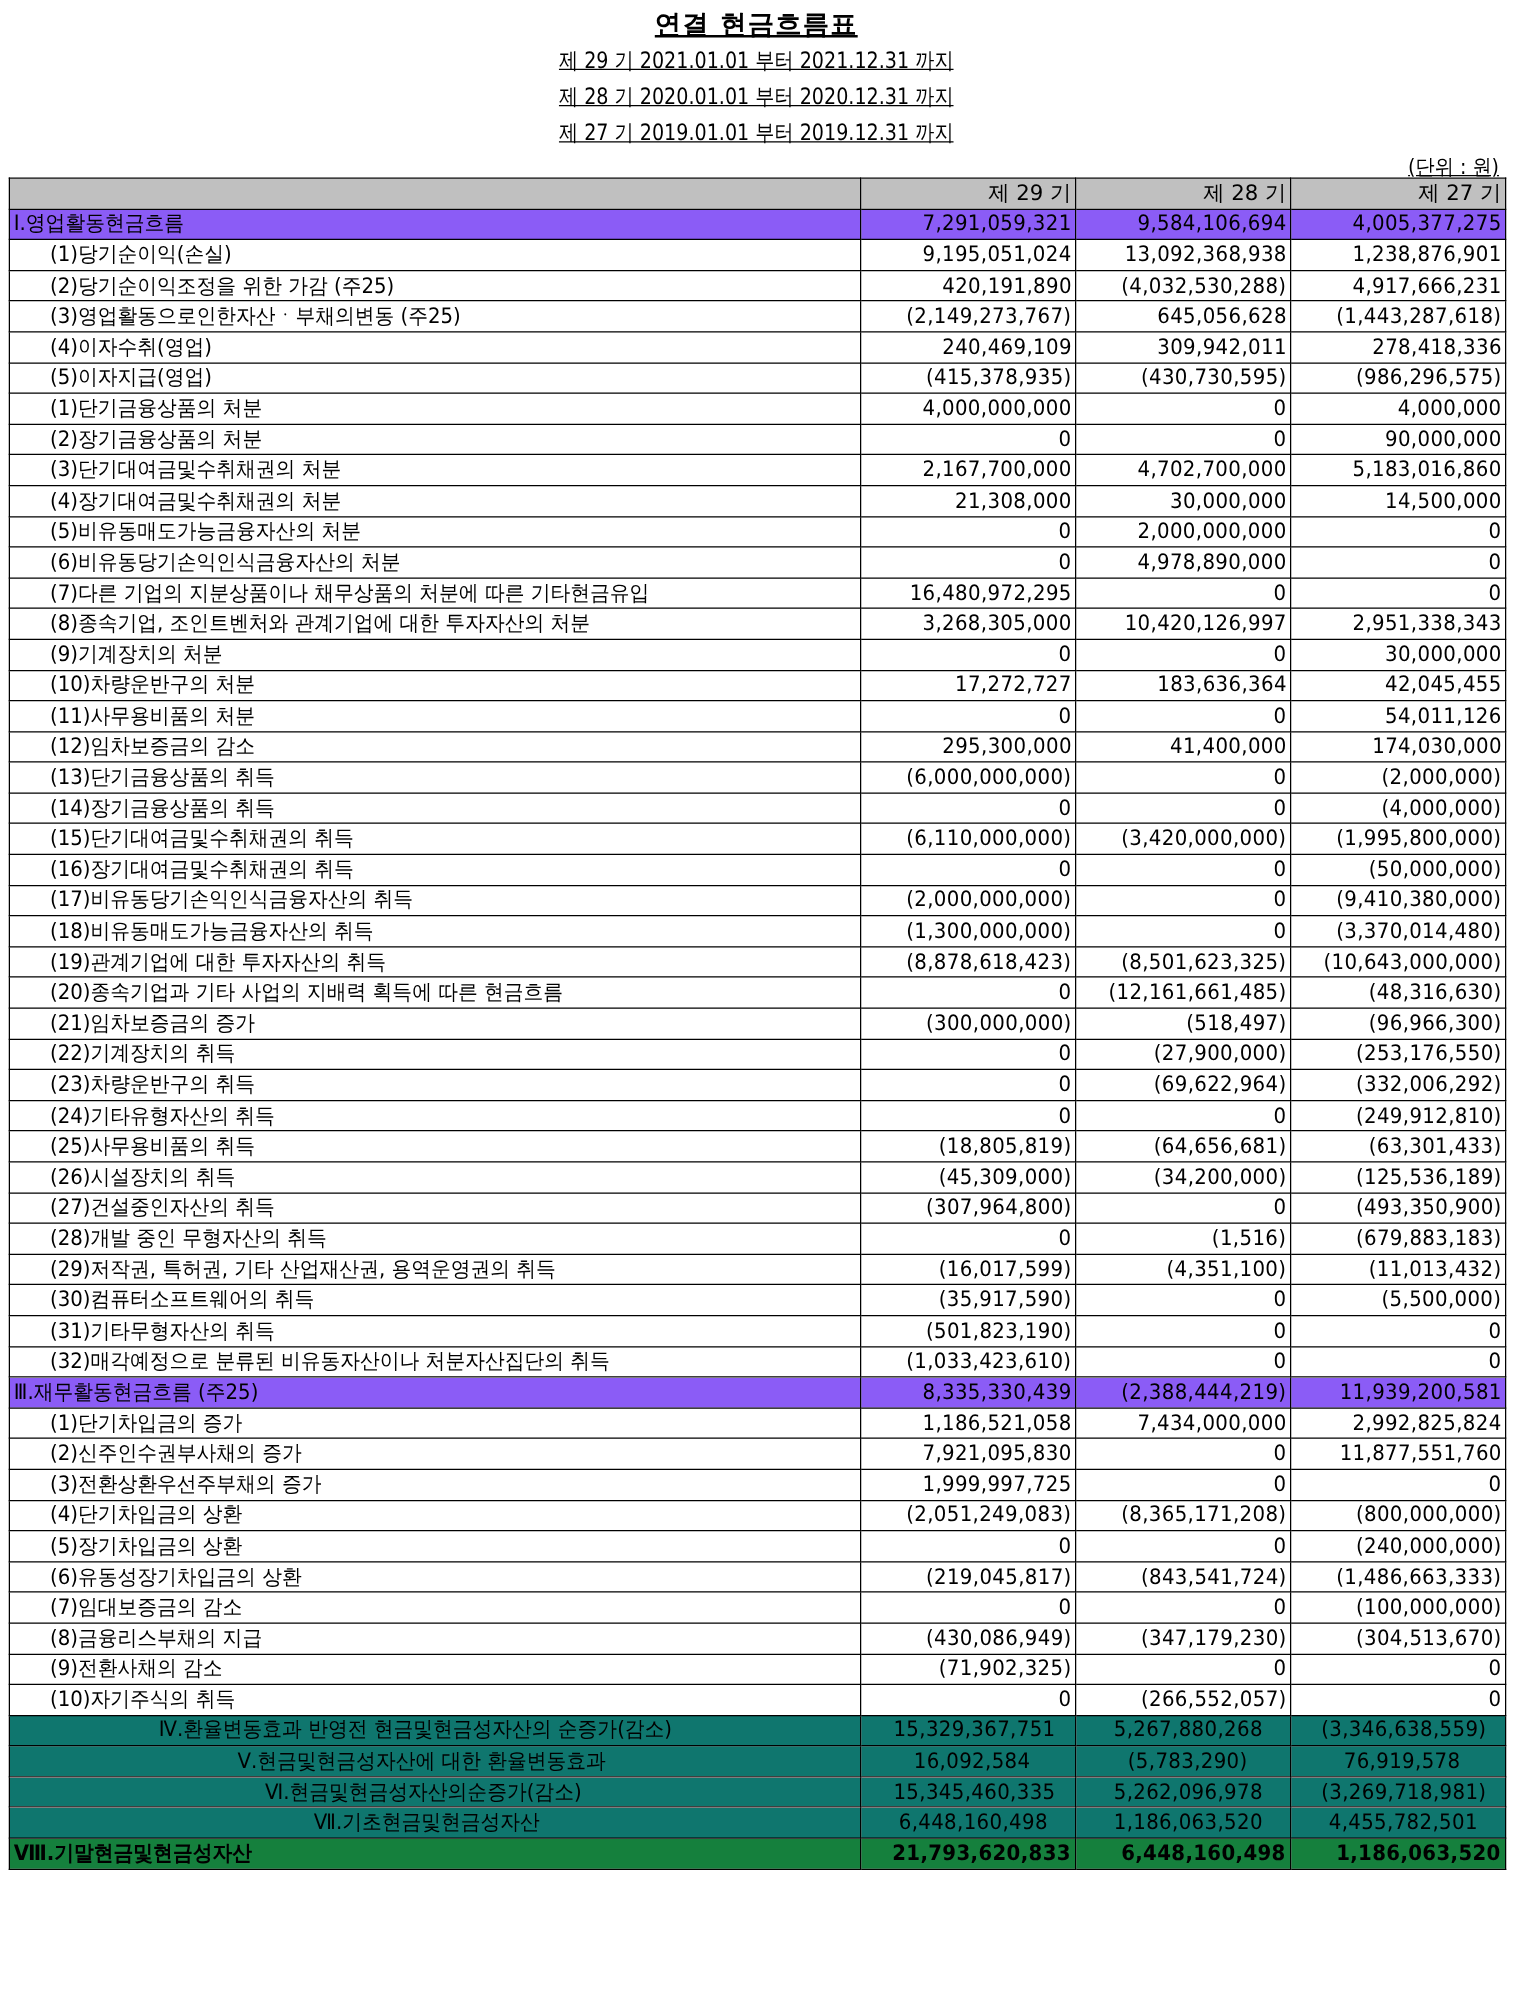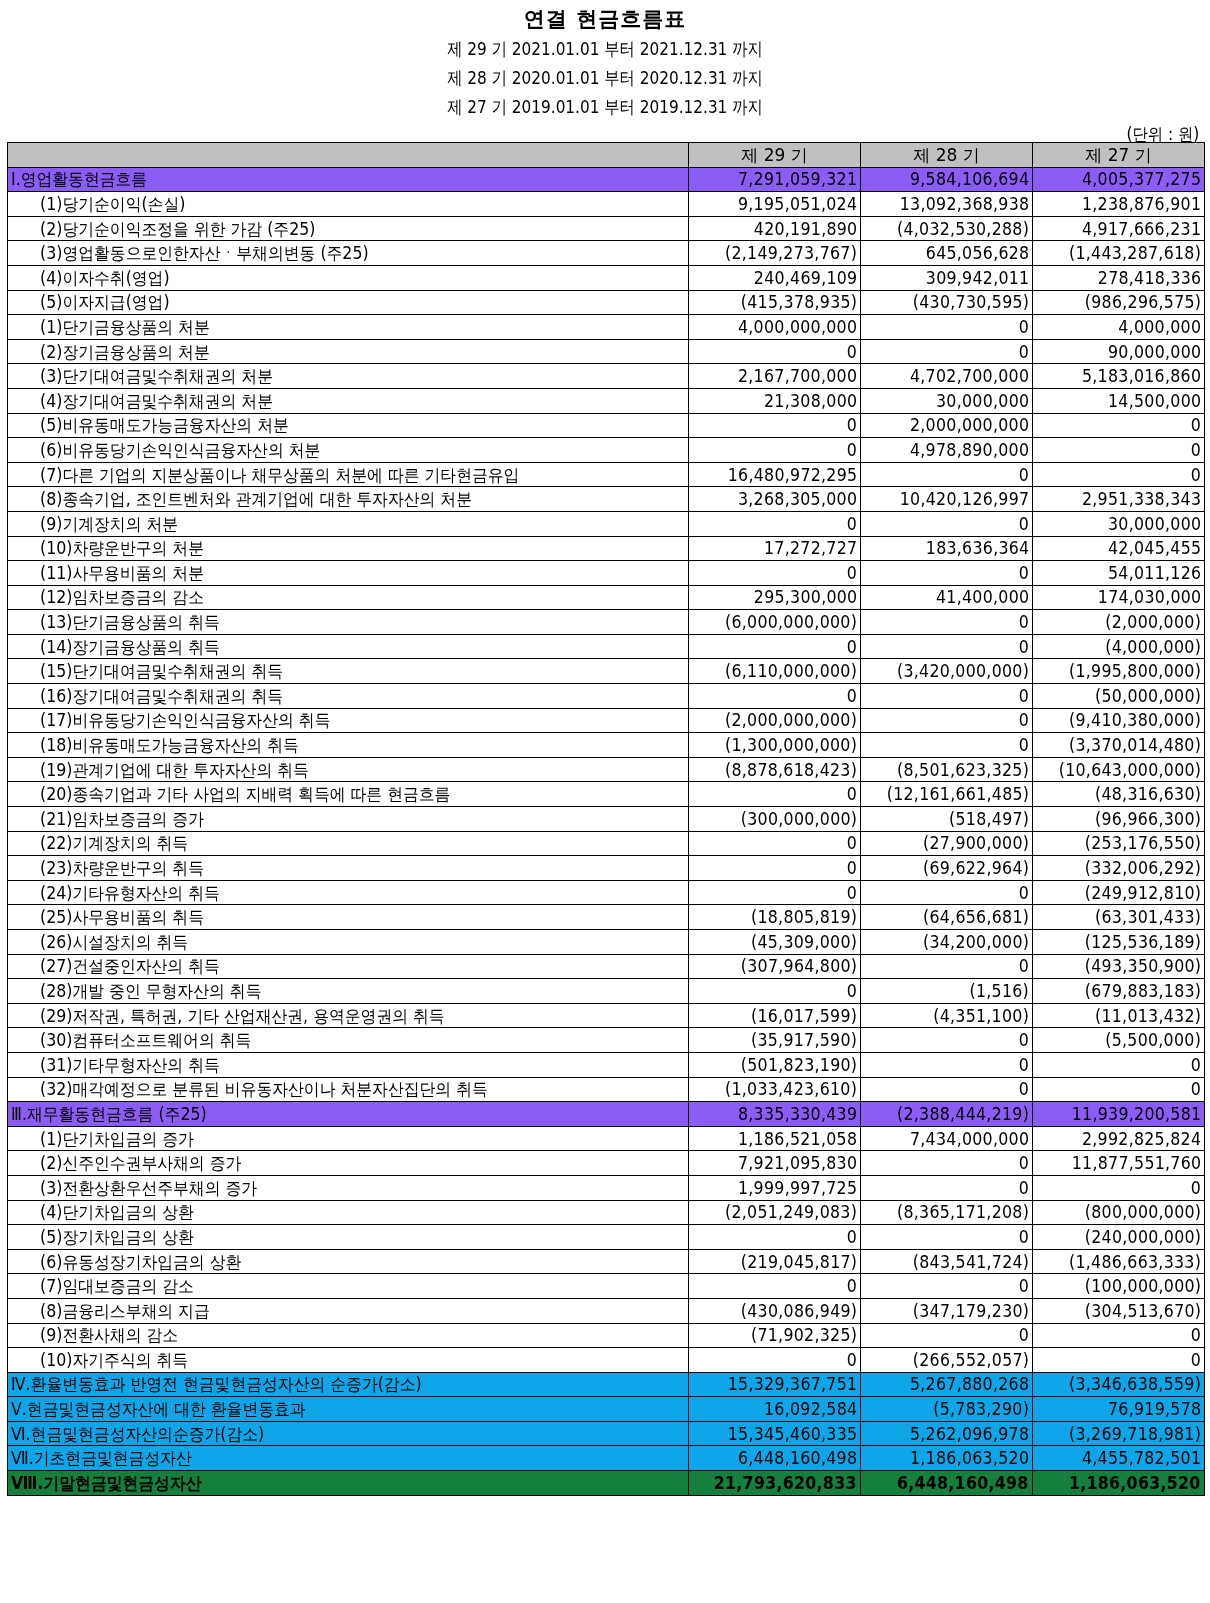--- a/index.html
+++ b/index.html
@@ -1,21 +1,21 @@
 <!DOCTYPE html>
 <html><head>
 <meta charset="utf-8">
 <style>
   html, body { margin: 0; padding: 0; background: #ffffff; }
   body {
     width: 1210px; height: 1603px; overflow: hidden;
     font-family: "DejaVu Sans", "Liberation Sans", sans-serif;
     color: #000;
   }
-  .title-block { text-align: center; padding-top: 4px; }
+  .title-block { text-align: center; padding-top: 4px; text-decoration: underline; }
   .doc-title {
     font-size: 21px; font-weight: bold; height: 30px; line-height: 30px;
     letter-spacing: 1px;
   }
   .period {
     font-size: 18px; height: 29px; line-height: 29px;
     transform: scaleX(0.85); transform-origin: center;
   }
   .unit {
     text-align: right; font-size: 17px; height: 26px; line-height: 26px;
@@ -25,29 +25,29 @@
   table.cf {
     position: absolute; left: 7px; top: 142px;
     width: 1197px; border-collapse: collapse; table-layout: fixed;
     font-size: 17px;
   }
   table.cf td, table.cf th {
     border: 1px solid #000;
     height: 24.6px; padding: 0 3px; box-sizing: border-box;
     white-space: nowrap; overflow: hidden; line-height: 22px;
   }
-  table.cf th { background: #c0c0c0; font-weight: normal; text-align: center; }
+  table.cf th { background: #c0c0c0; font-weight: normal; text-align: right; }
   table.cf col.c-label { width: 681px; }
   table.cf col.c-num { width: 172px; }
   table.cf col.c-num2 { width: 172px; }
   table.cf col.c-num3 { width: 172px; }
   td.num { text-align: right; letter-spacing: 0.3px; }
   td.label.sub { padding-left: 32px; }
   tr.section td { background: #8b5cf6; }
-  tr.total td { background: #0ea5e9; }
+  tr.total td { background: #0f766e; text-align: center; }
   tr.final td { background: #15803d; font-weight: bold; }
   .cond { display: inline-block; transform: scaleX(0.93); transform-origin: left; }
   .condr { display: inline-block; transform: scaleX(0.93); transform-origin: right; }
 </style>
 </head>
 <body>
 
 <div class="title-block">
   <div class="doc-title">연결 현금흐름표</div>
   <div class="period">제 29 기 2021.01.01 부터 2021.12.31 까지</div>

